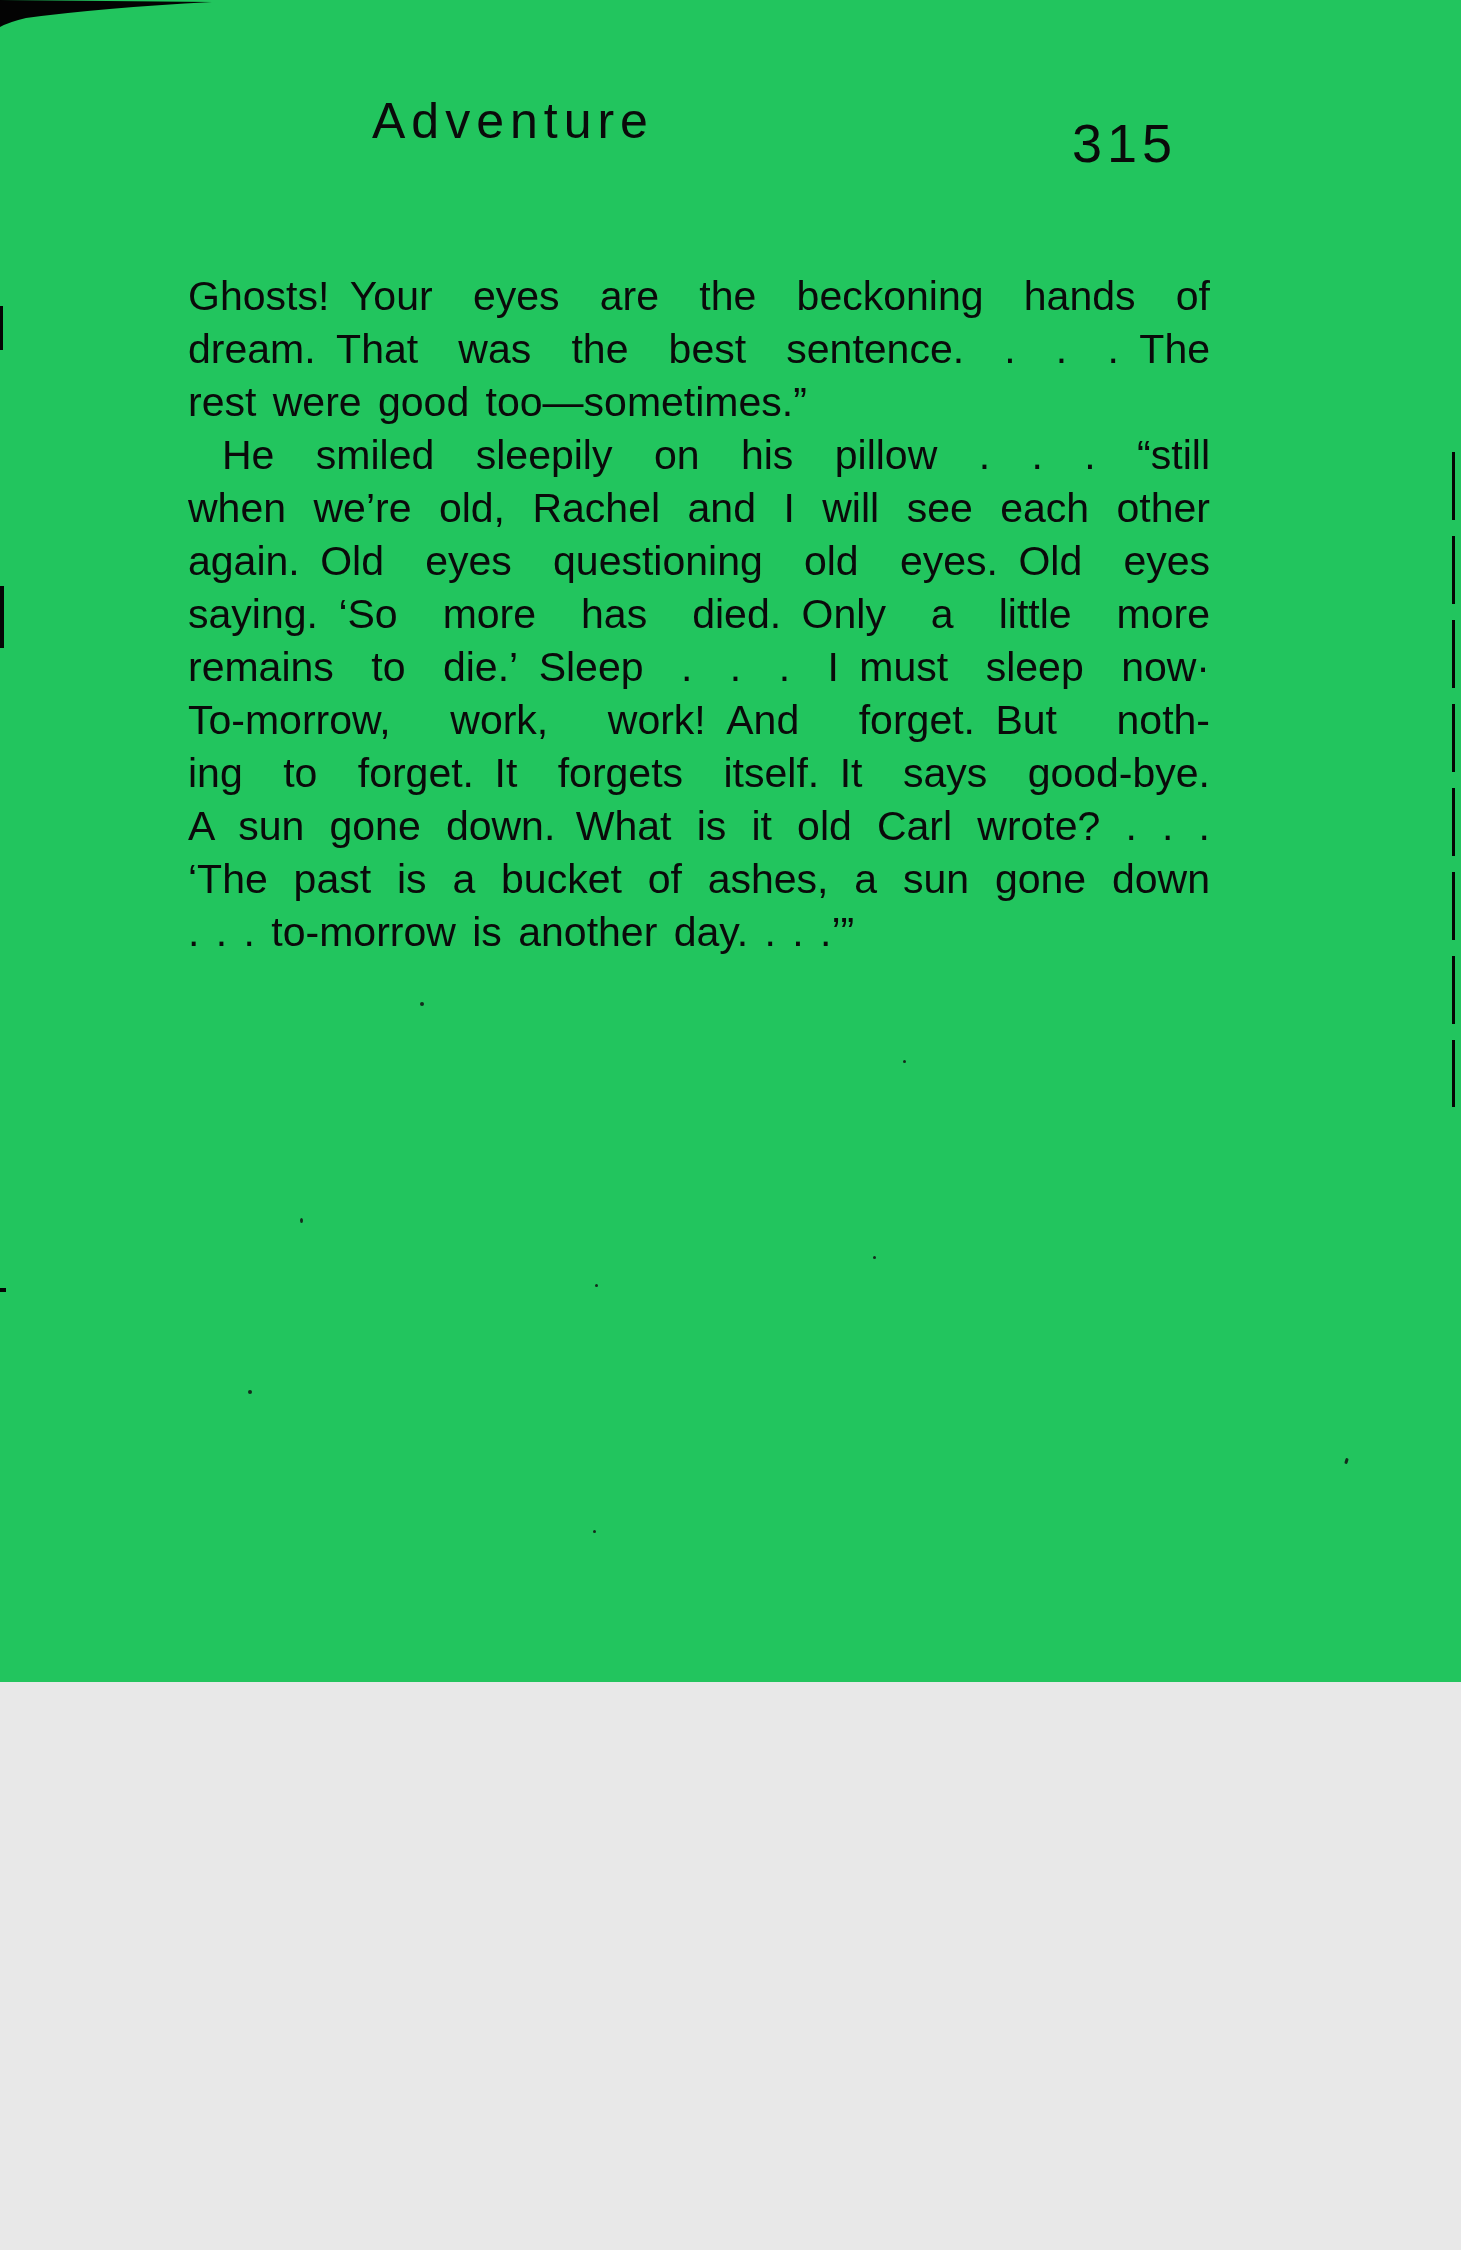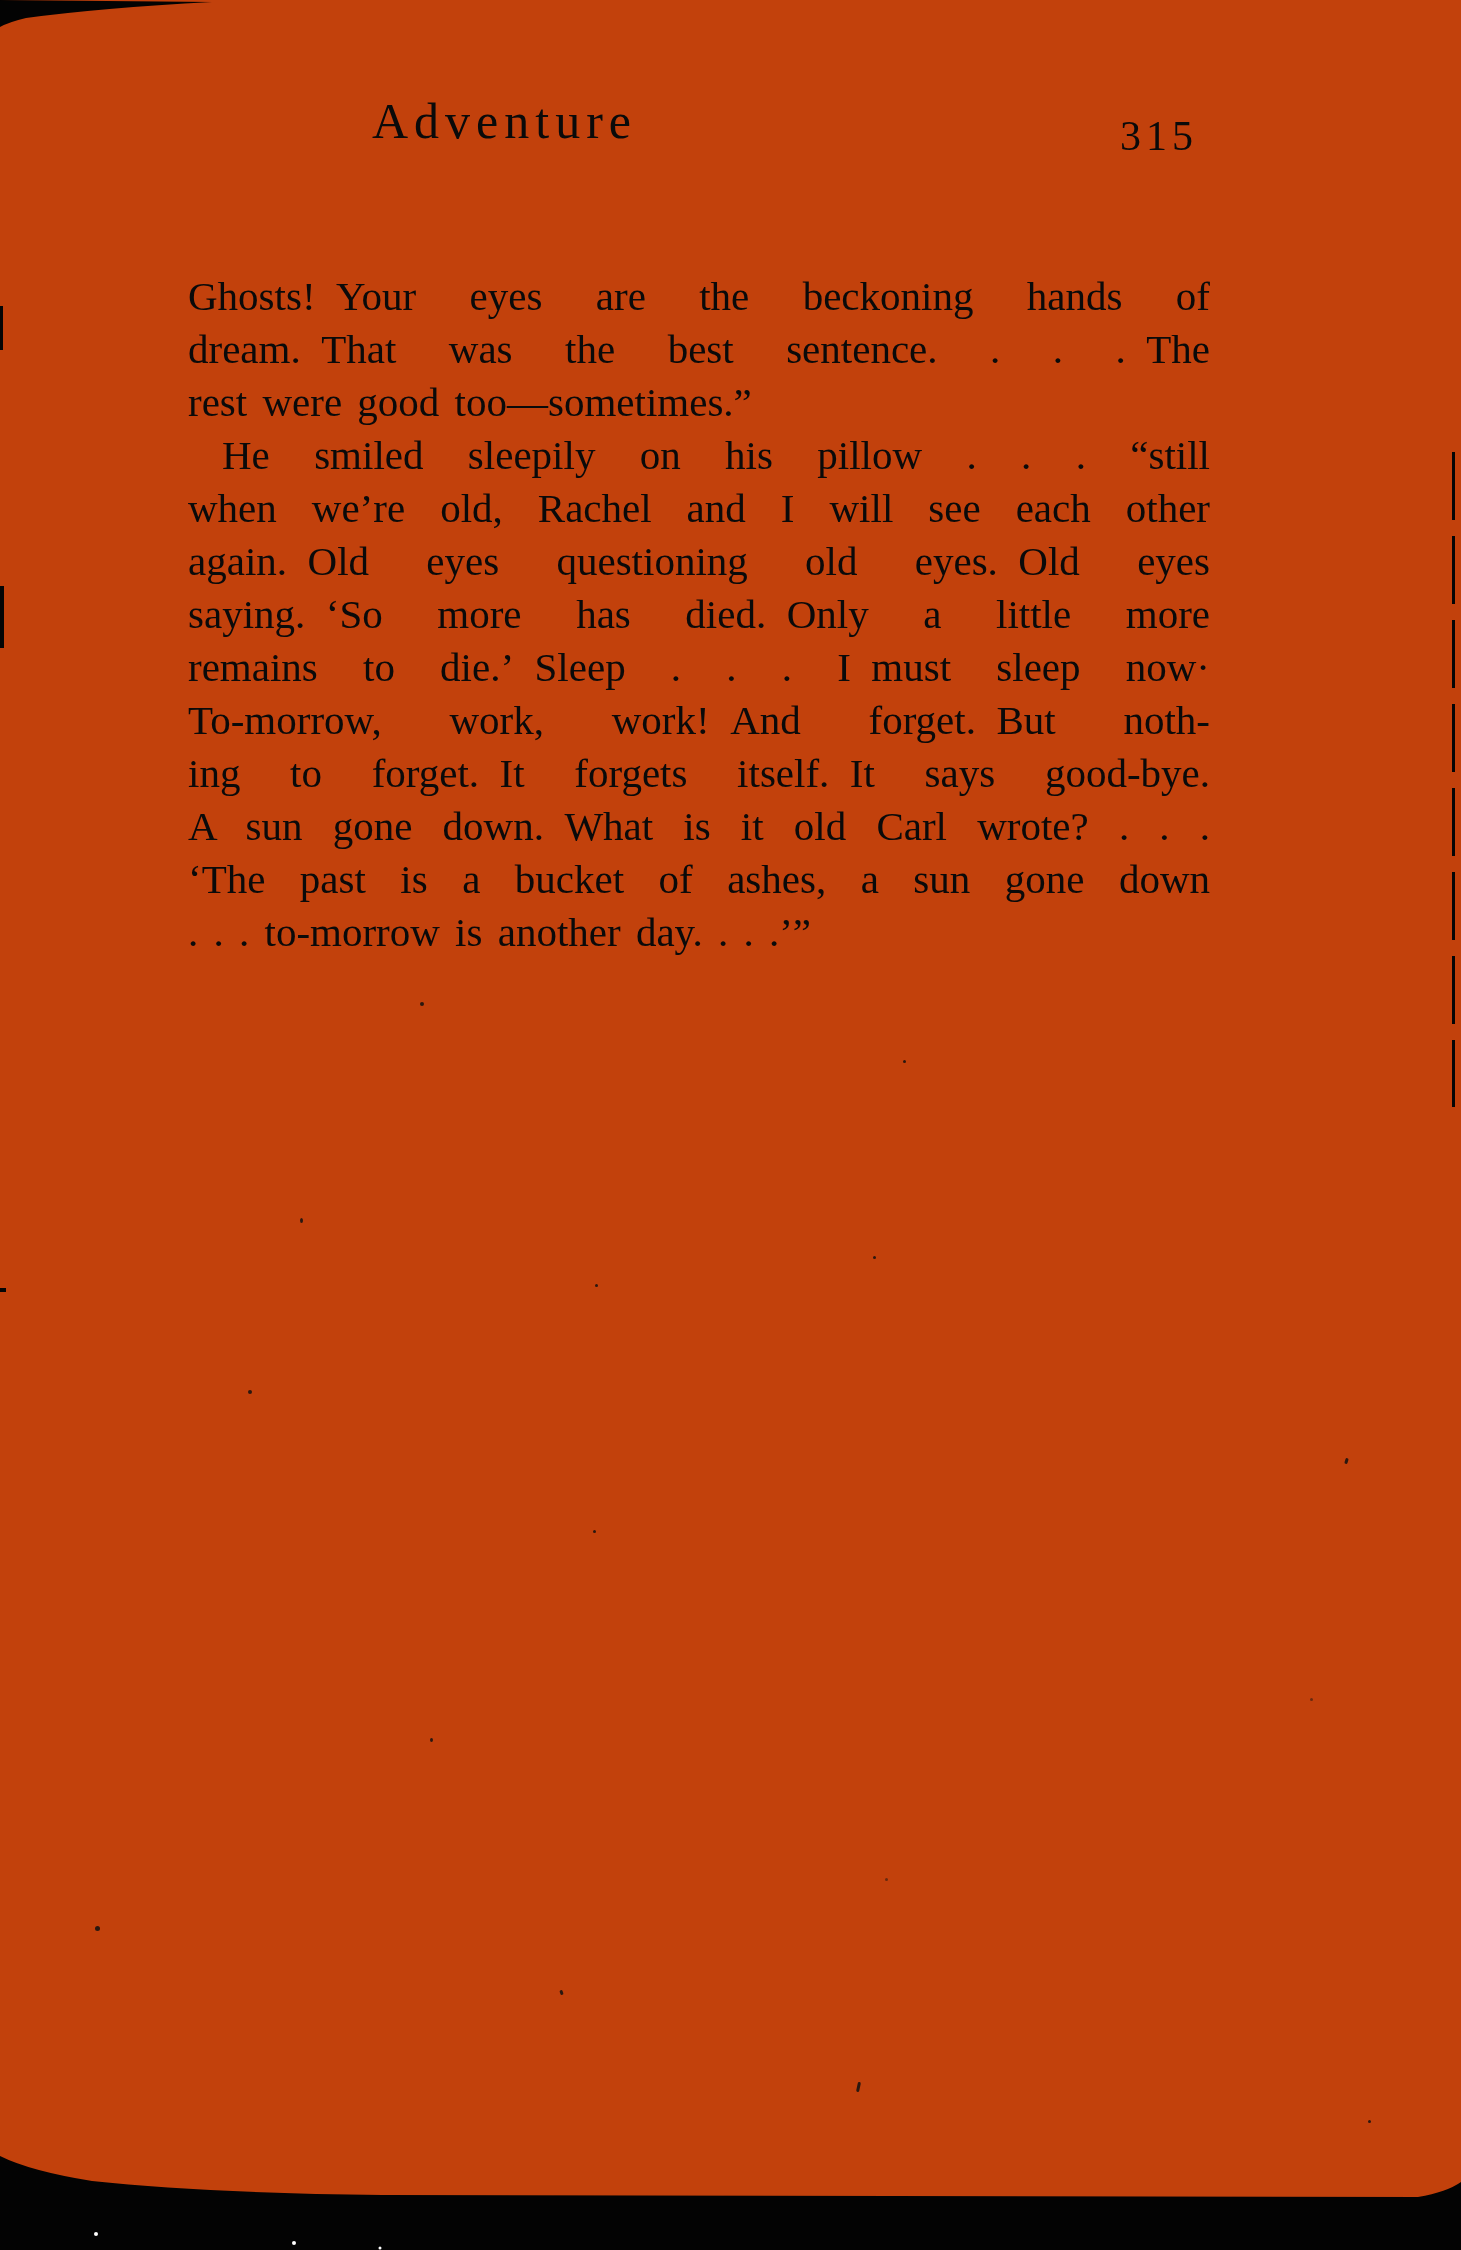--- a/index.html
+++ b/index.html
@@ -1,34 +1,33 @@
 <!DOCTYPE html>
 <html><head>
 <meta charset="utf-8">
 <style>
   html,body{margin:0;padding:0;background:#e8e8e8;}
   .page{
     position:relative;
-    width:1461px;height:2250px;
-    background:#c2410c;
+    width:1461px;height:1682px;
+    background:#22c55e;
     overflow:hidden;
-    font-family:Liberation Serif, serif;
+    font-family:Liberation Sans, sans-serif;
     color:#0a0a0a;
   }
   
   .running-title{
     position:absolute;left:372px;top:92px;
     font-size:50px;letter-spacing:6px;
     white-space:nowrap;
   }
   .page-number{
     position:absolute;left:1072px;top:112px;
-    font-size:42px;letter-spacing:5px;
+    font-size:54px;letter-spacing:5px;
     white-space:nowrap;
-    margin-left:48px;
   }
   
   .text-block{
     position:absolute;left:163px;top:270px;width:1022px;
     font-size:41px;line-height:53px;
     word-spacing:5px;
     margin-left:25px;
   }
   .line{display:block;white-space:normal;}
   .line.j{text-align:justify;text-align-last:justify;}

